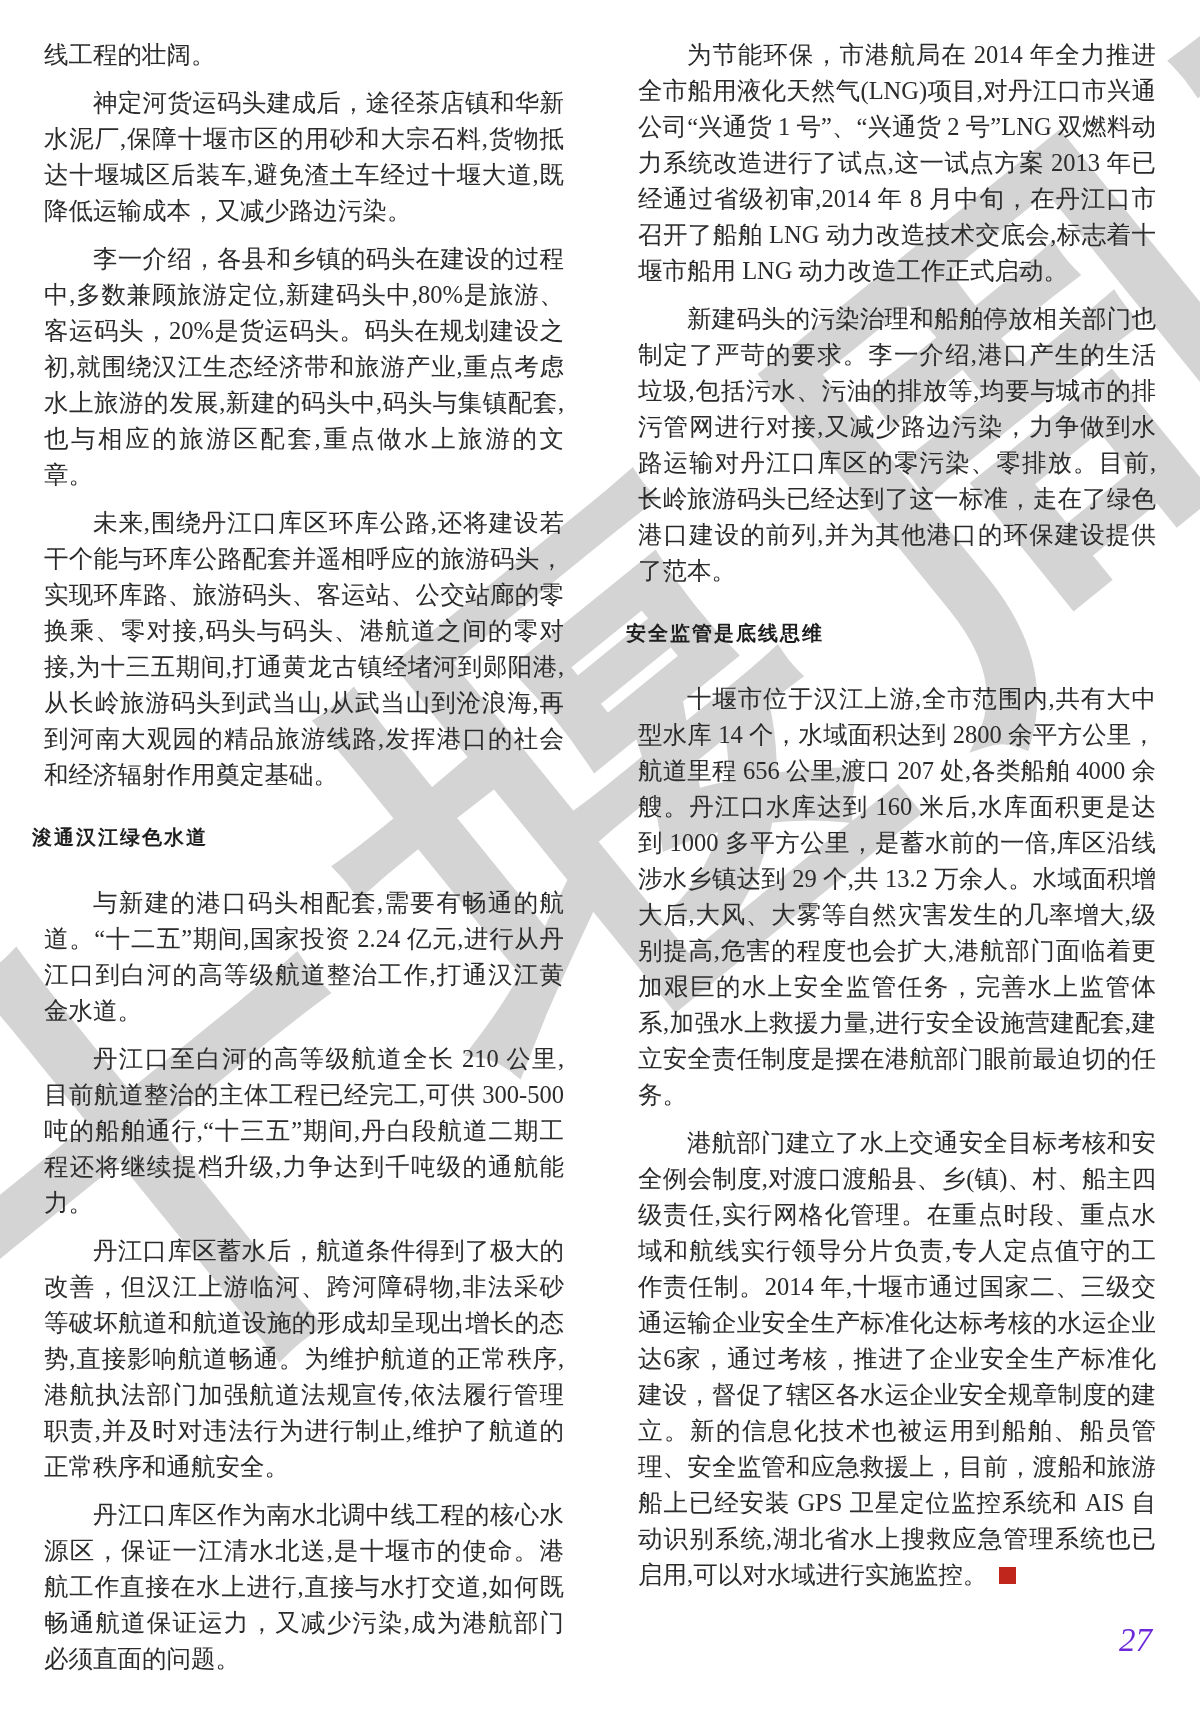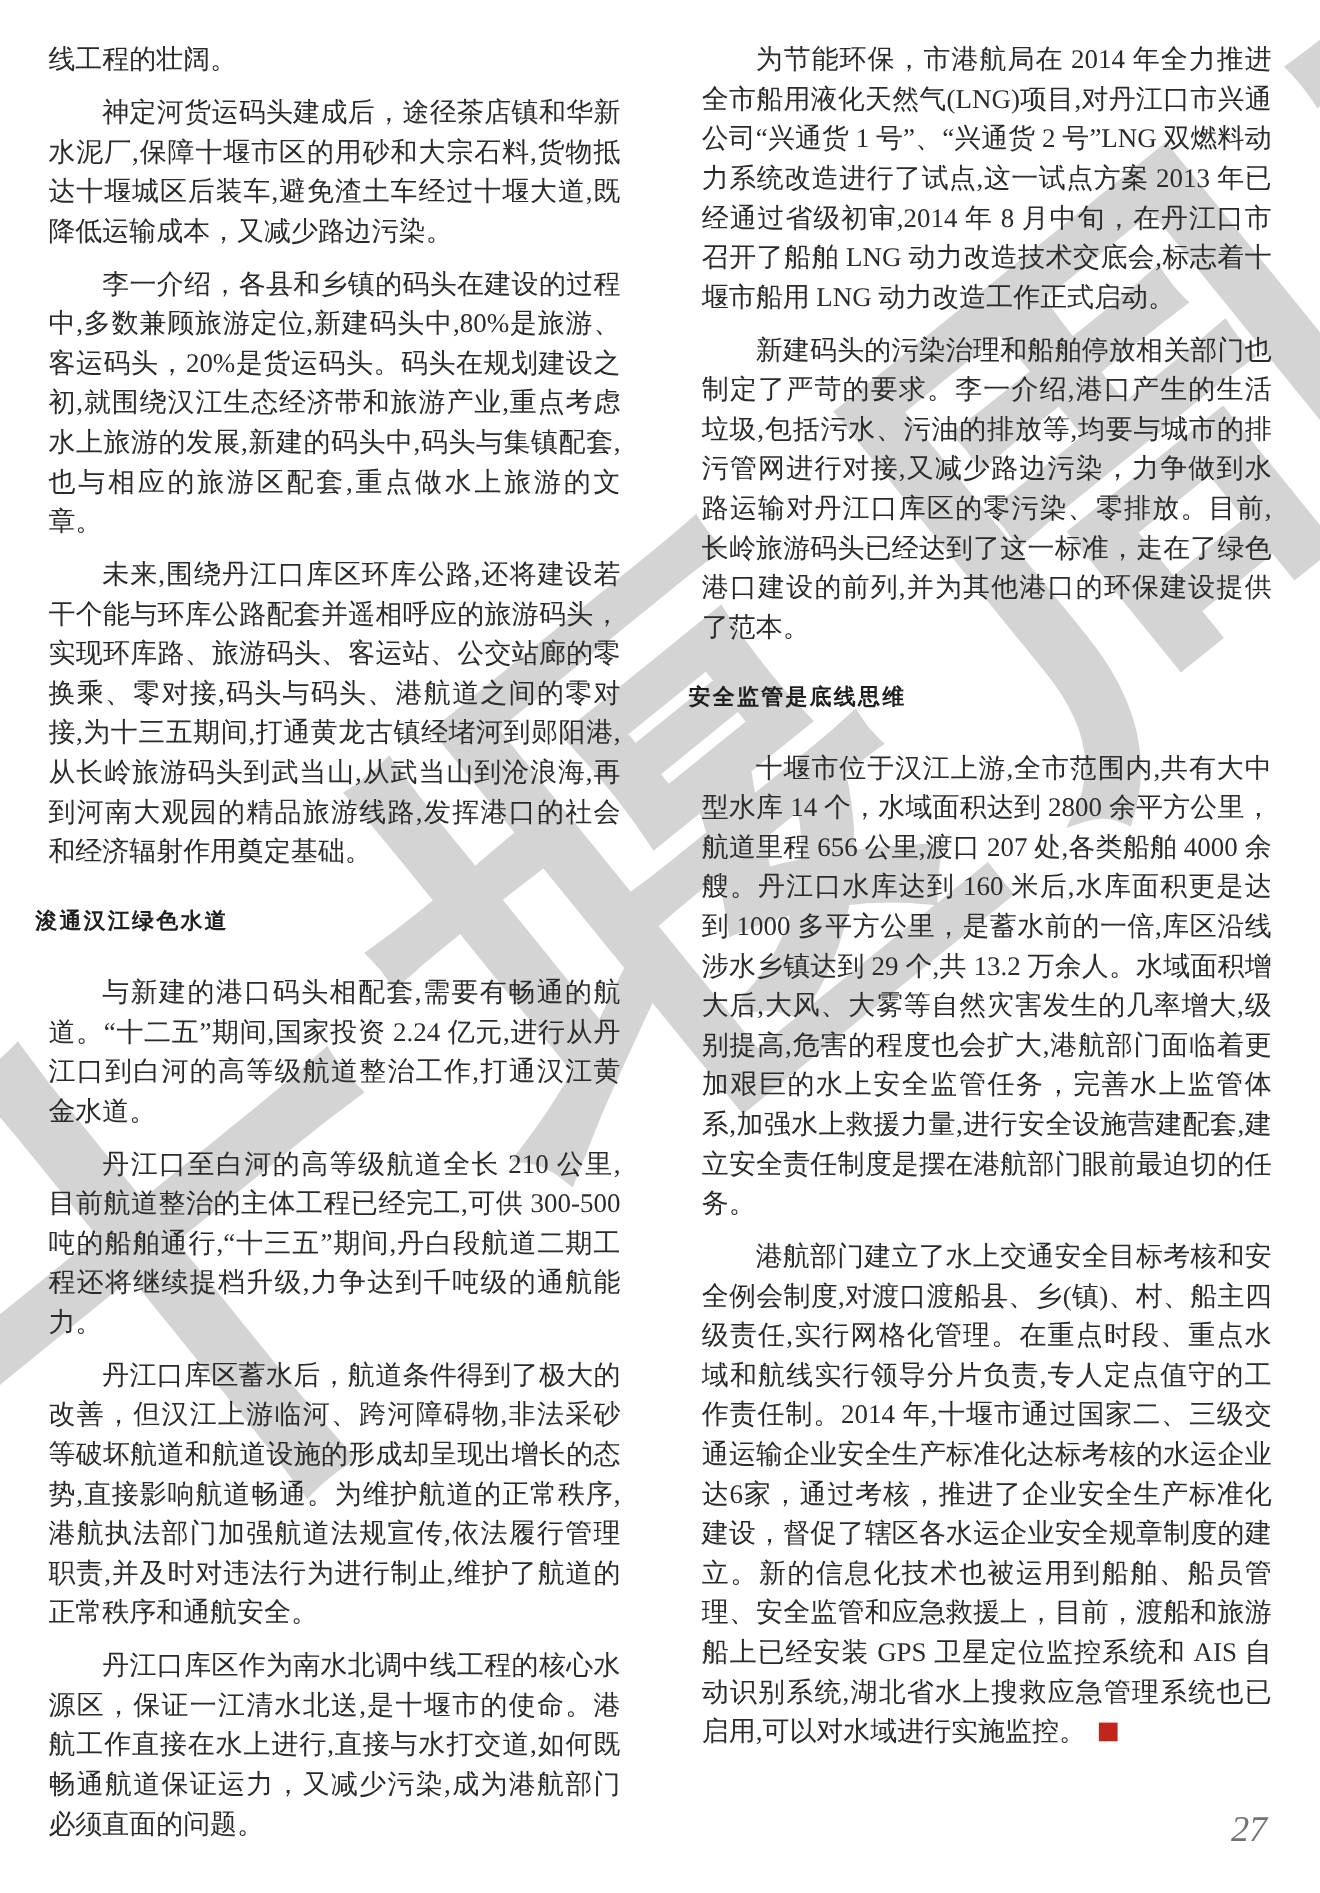--- a/index.html
+++ b/index.html
@@ -67,22 +67,21 @@
     transform:translateY(1px);
   }
   .page-number{
     position:absolute;
     right:48px;
     top:1622px;
     z-index:1;
     font-family:"Liberation Serif","DejaVu Serif",serif;
     font-style:italic;
     font-size:33px;
-    color:#737373;
-    margin-top:24px;
+    color:#6d28d9;
   }
 </style>
 </head>
 <body>
 
 <div class="page">
 
   <div class="watermark">十堰周刊</div>
 
   <div class="col col-left">

